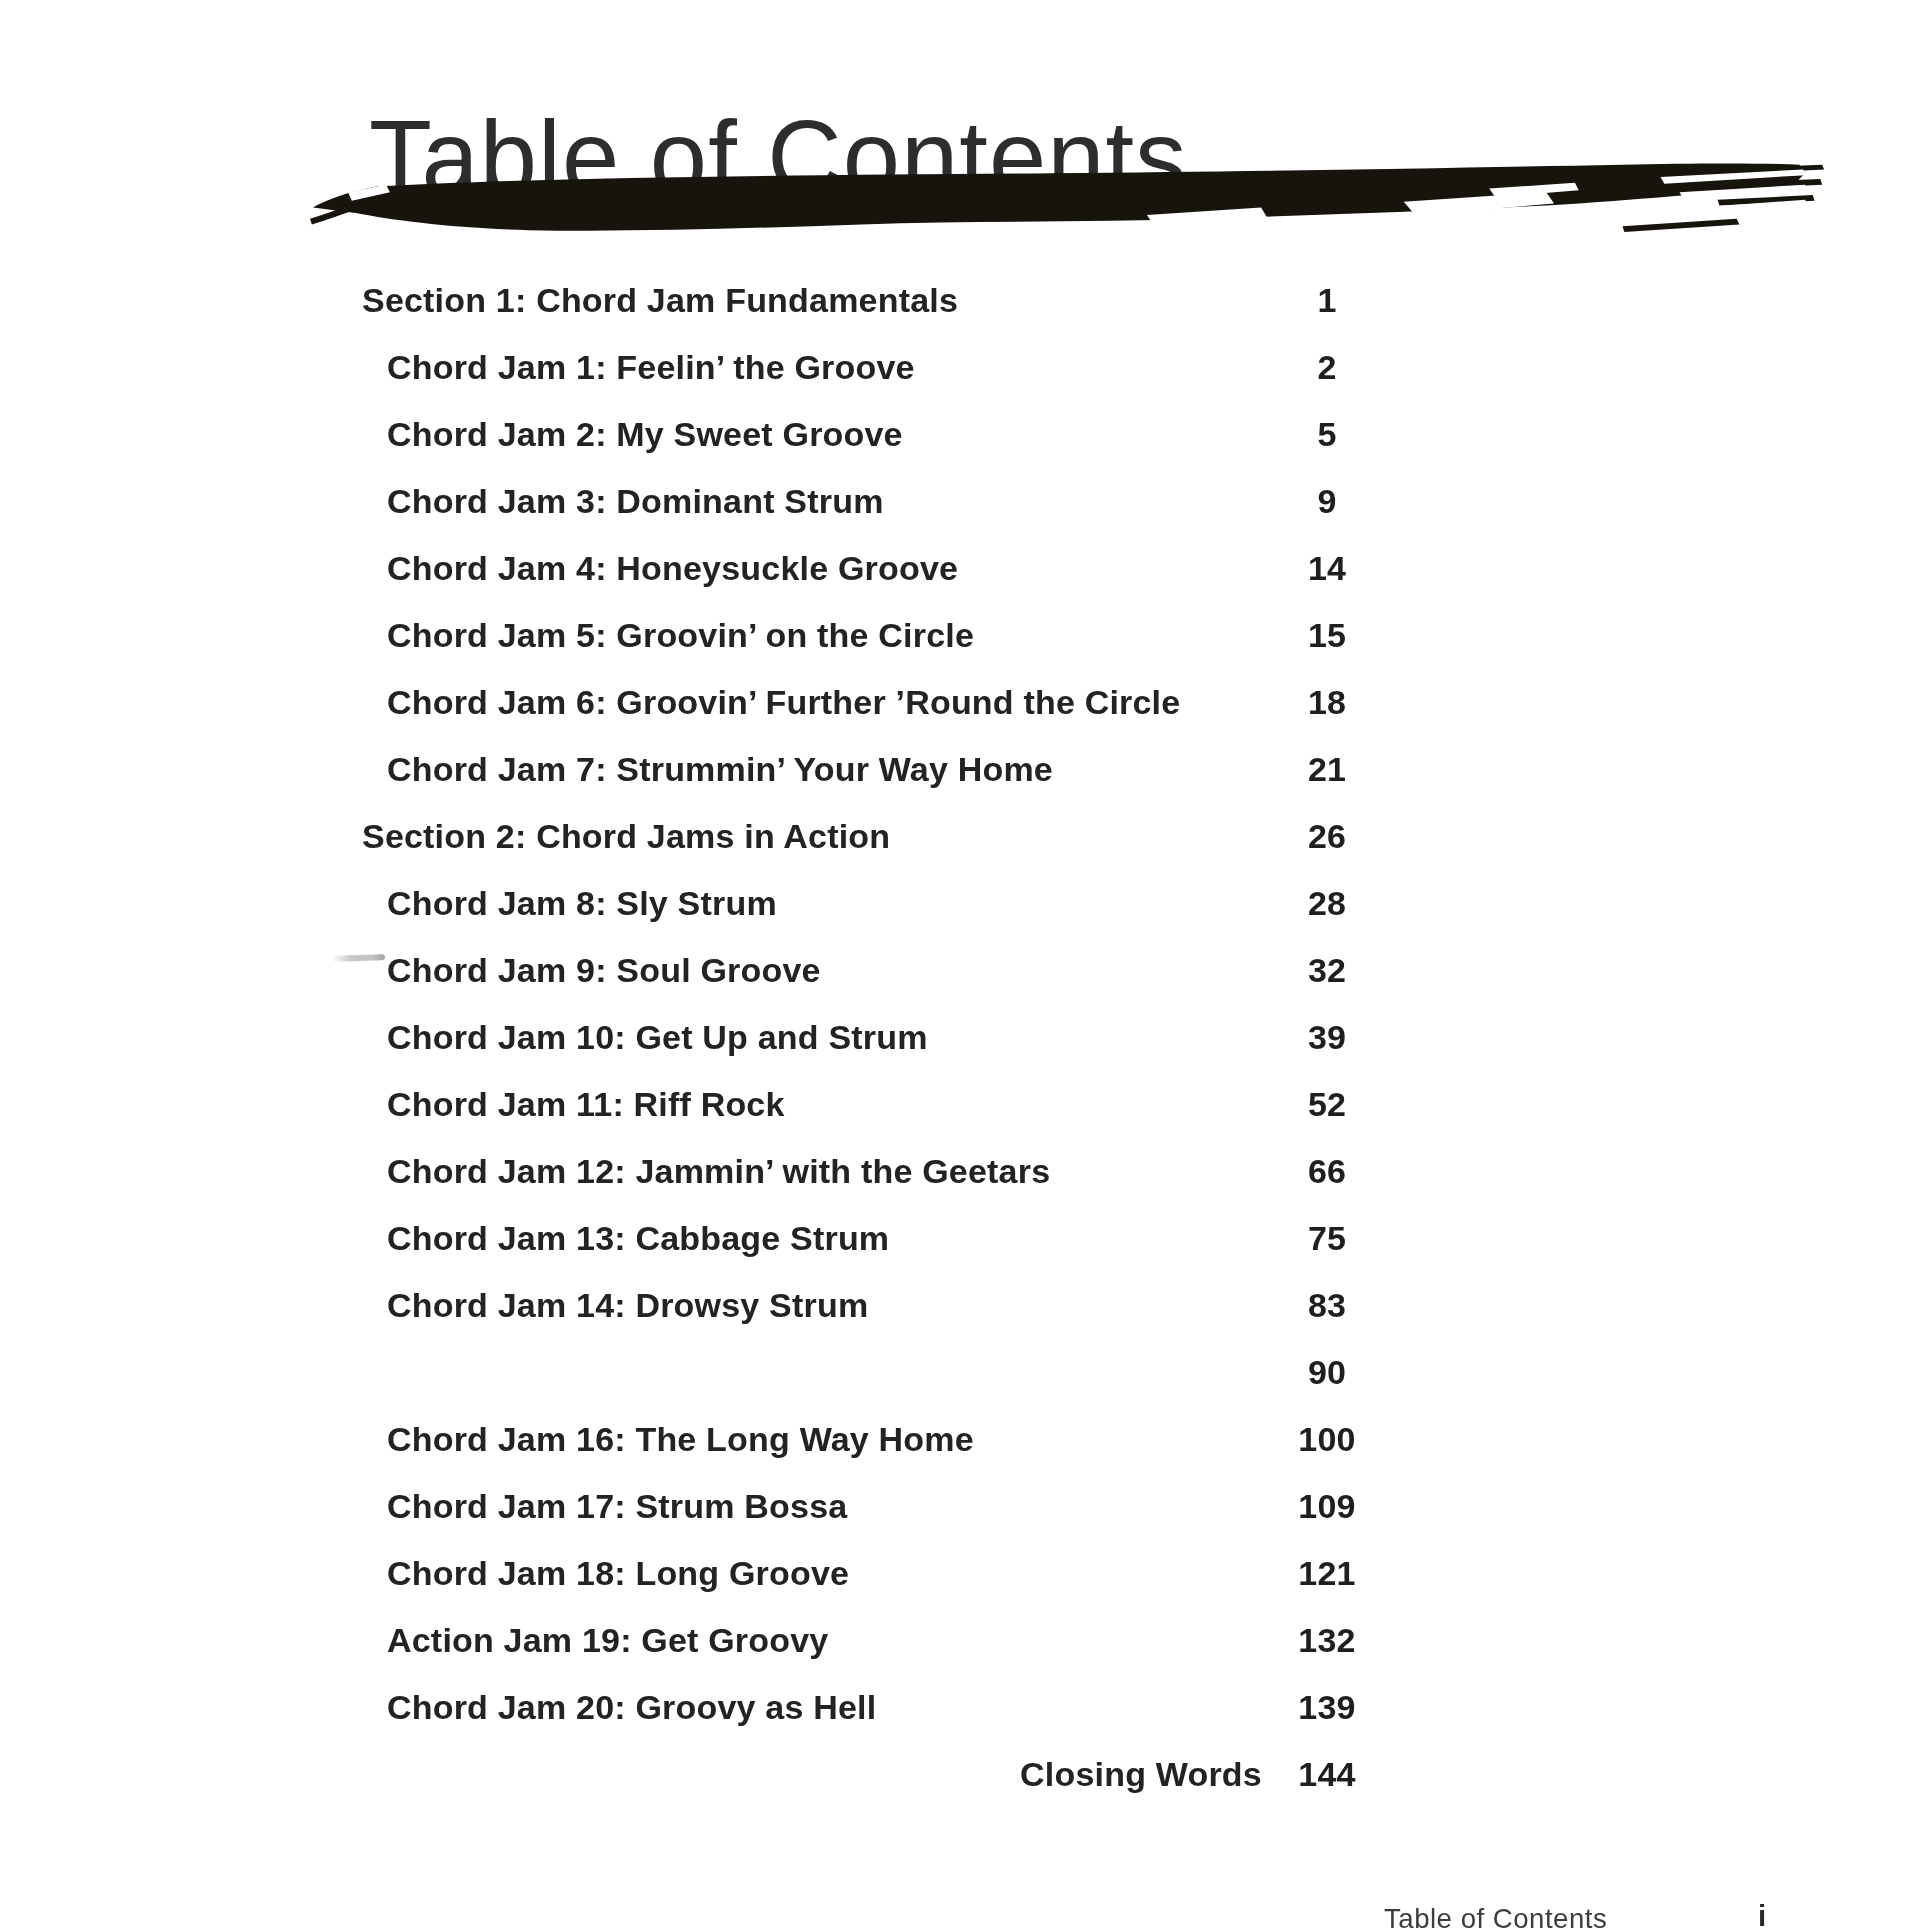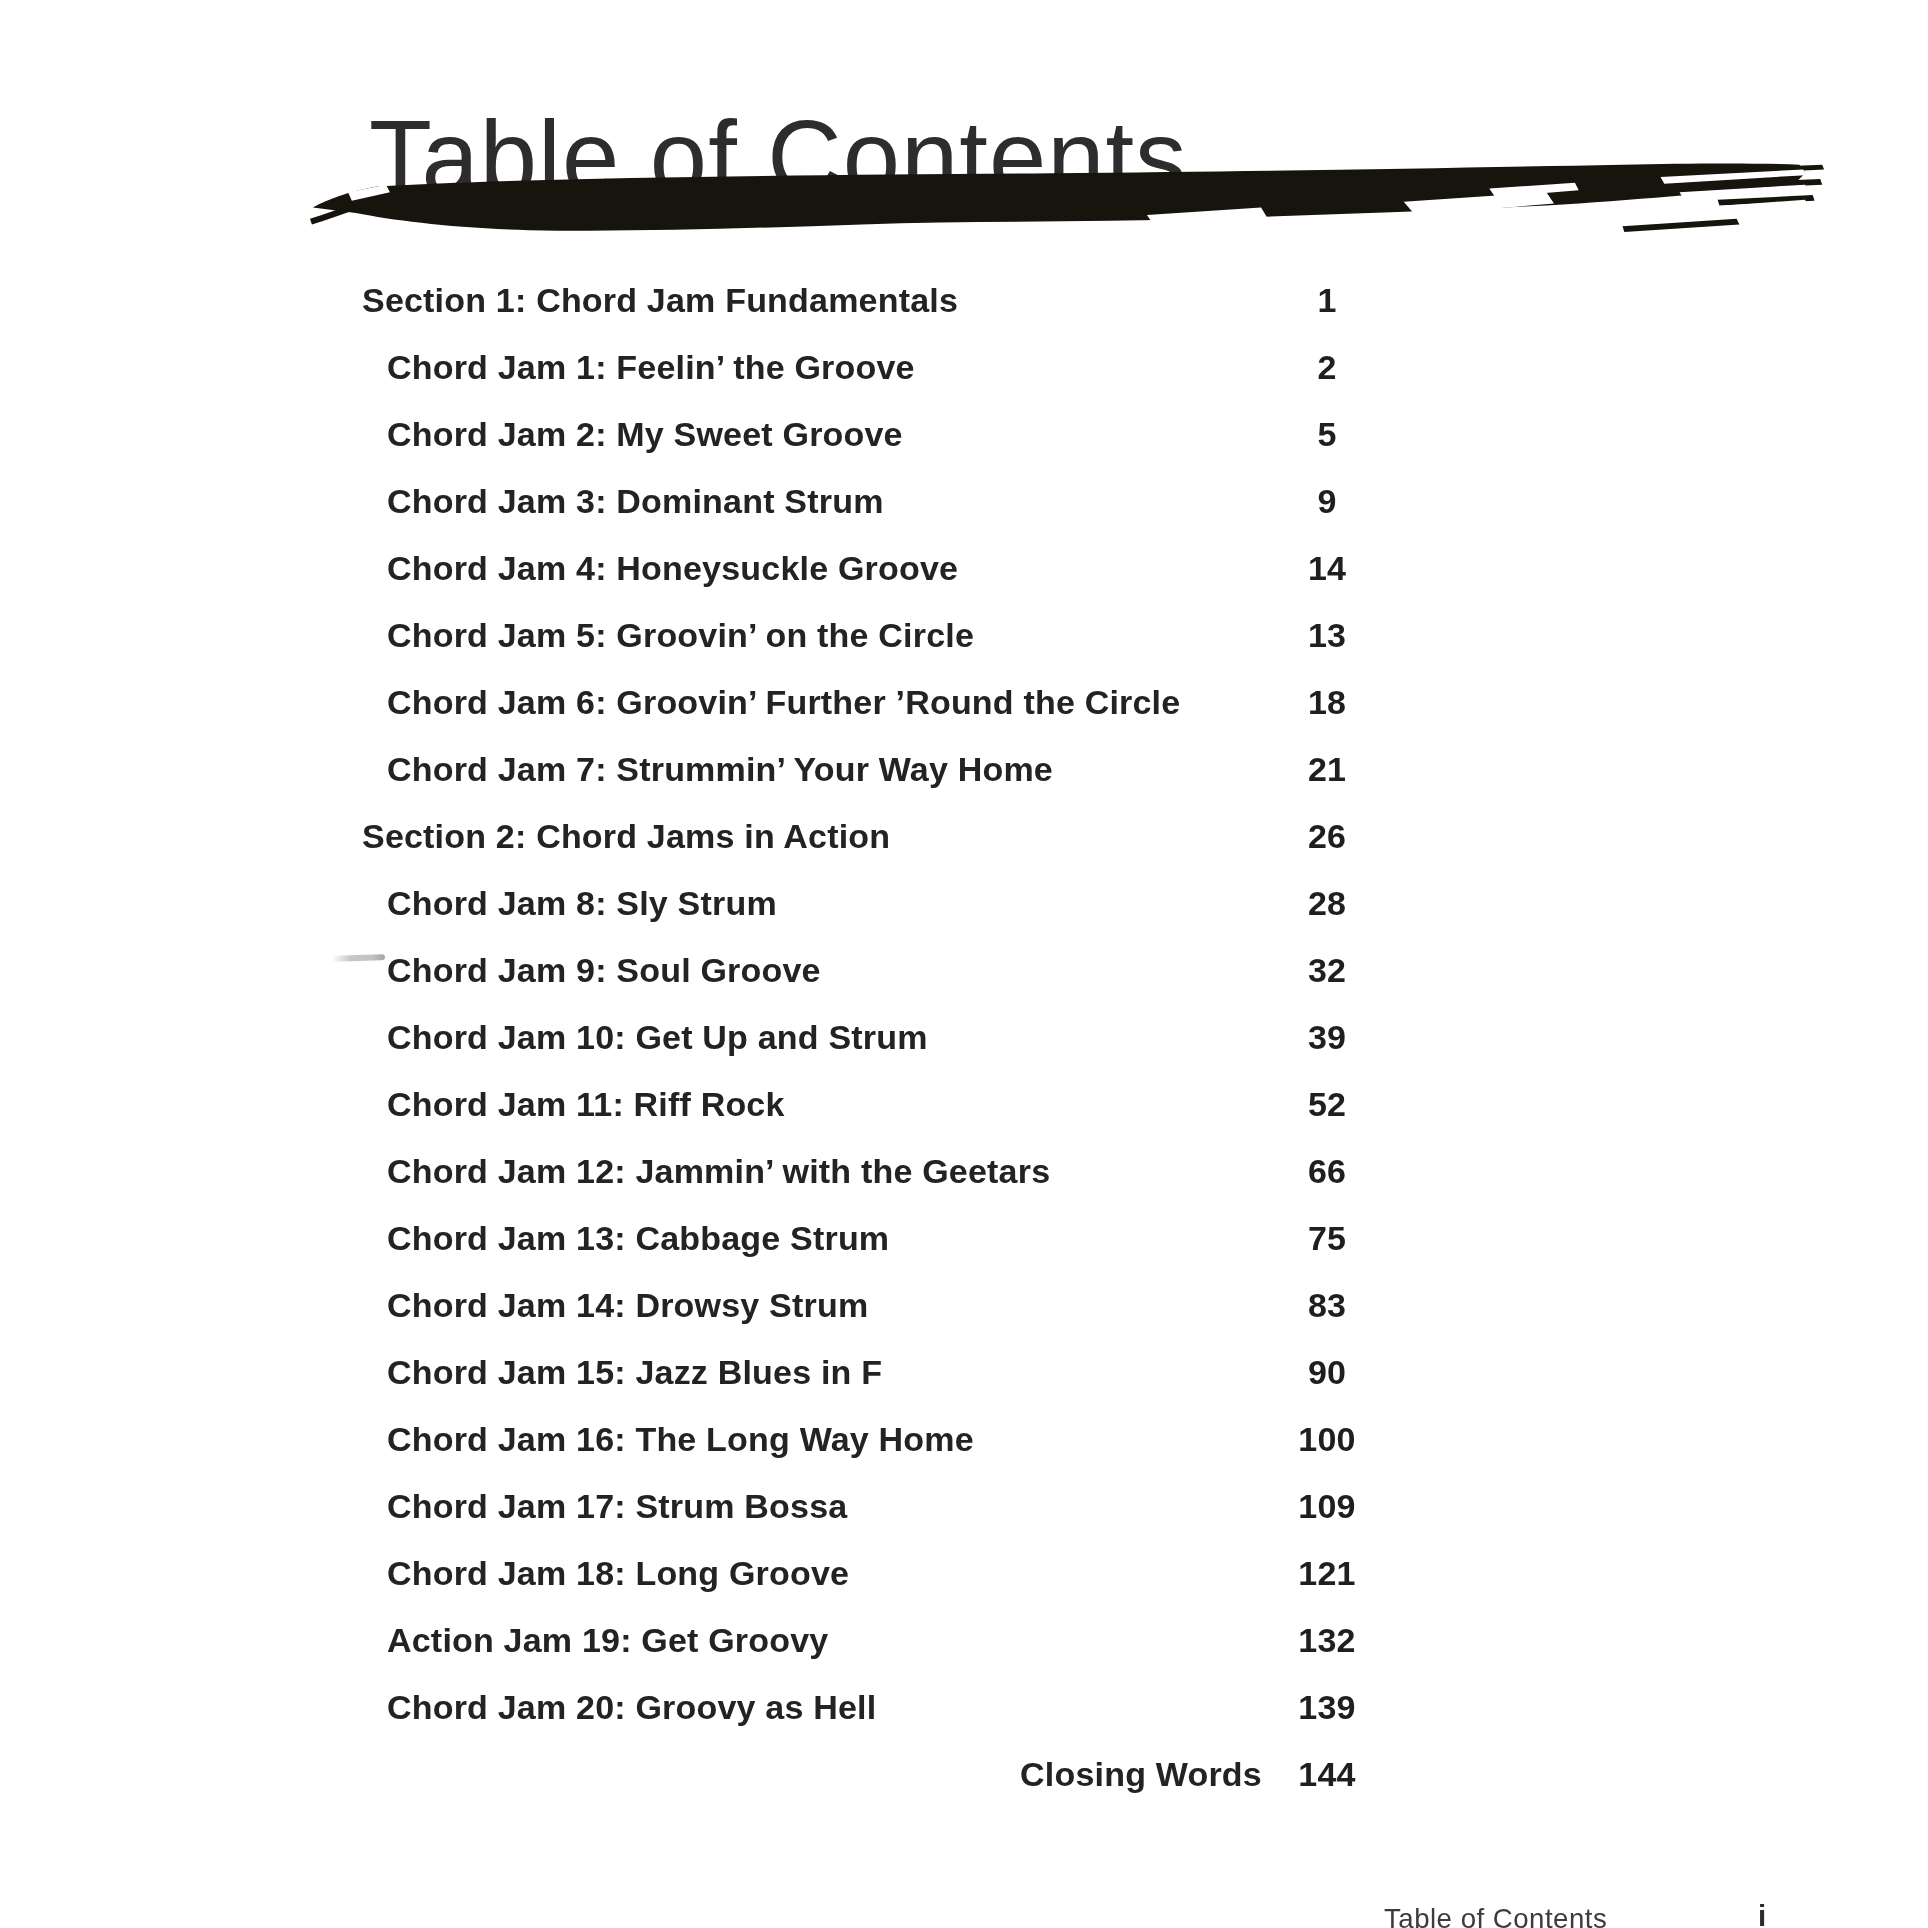--- a/index.html
+++ b/index.html
@@ -145,21 +145,21 @@
     <div class="toc-row chapter">
     <span class="toc-label">Chord Jam 3: Dominant Strum</span>
     <span class="toc-page">9</span>
   </div>
     <div class="toc-row chapter">
     <span class="toc-label">Chord Jam 4: Honeysuckle Groove</span>
     <span class="toc-page">14</span>
   </div>
     <div class="toc-row chapter">
     <span class="toc-label">Chord Jam 5: Groovin’ on the Circle</span>
-    <span class="toc-page">13</span>
+    <span class="toc-page">15</span>
   </div>
     <div class="toc-row chapter">
     <span class="toc-label">Chord Jam 6: Groovin’ Further ’Round the Circle</span>
     <span class="toc-page">18</span>
   </div>
     <div class="toc-row chapter">
     <span class="toc-label">Chord Jam 7: Strummin’ Your Way Home</span>
     <span class="toc-page">21</span>
   </div>
     <div class="toc-row section">
@@ -188,21 +188,20 @@
   </div>
     <div class="toc-row chapter">
     <span class="toc-label">Chord Jam 13: Cabbage Strum</span>
     <span class="toc-page">75</span>
   </div>
     <div class="toc-row chapter">
     <span class="toc-label">Chord Jam 14: Drowsy Strum</span>
     <span class="toc-page">83</span>
   </div>
     <div class="toc-row chapter">
-    <span class="toc-label">Chord Jam 15: Jazz Blues in F</span>
     <span class="toc-page">90</span>
   </div>
     <div class="toc-row chapter">
     <span class="toc-label">Chord Jam 16: The Long Way Home</span>
     <span class="toc-page">100</span>
   </div>
     <div class="toc-row chapter">
     <span class="toc-label">Chord Jam 17: Strum Bossa</span>
     <span class="toc-page">109</span>
   </div>

